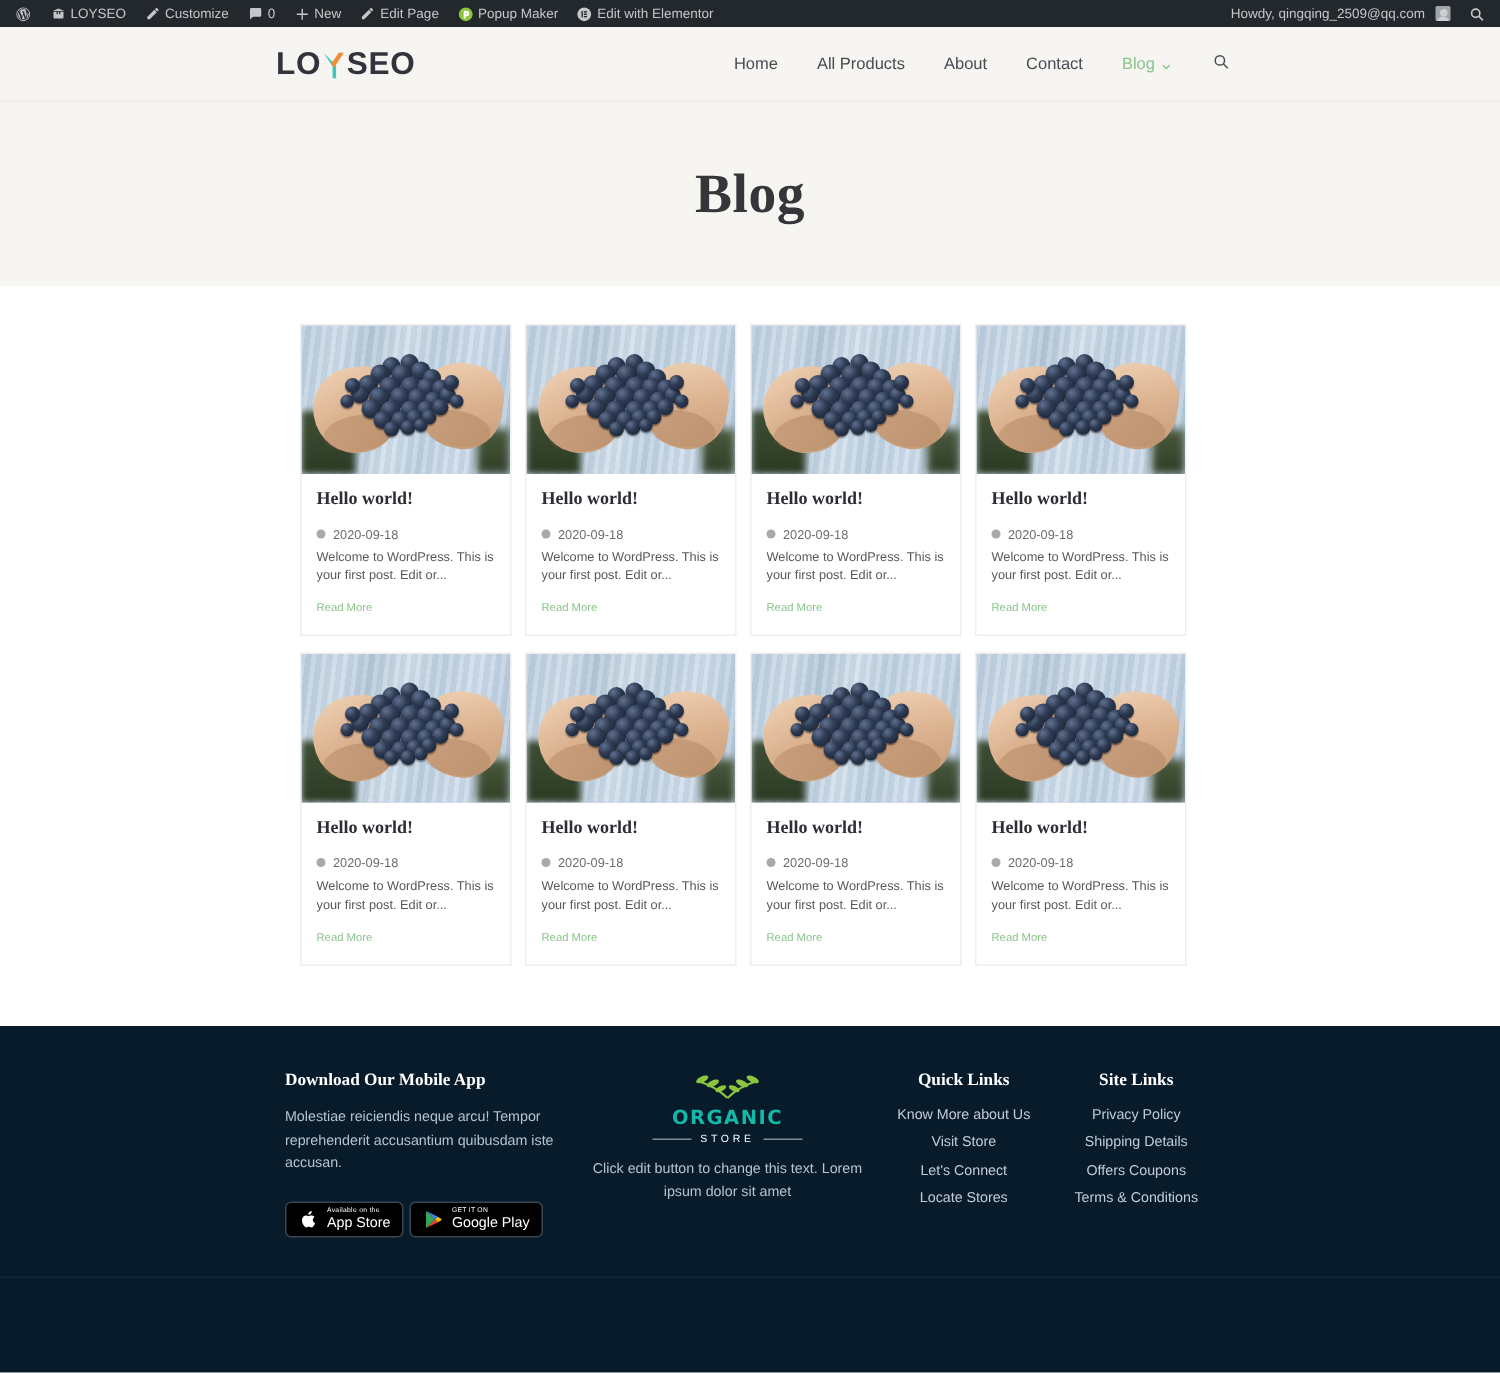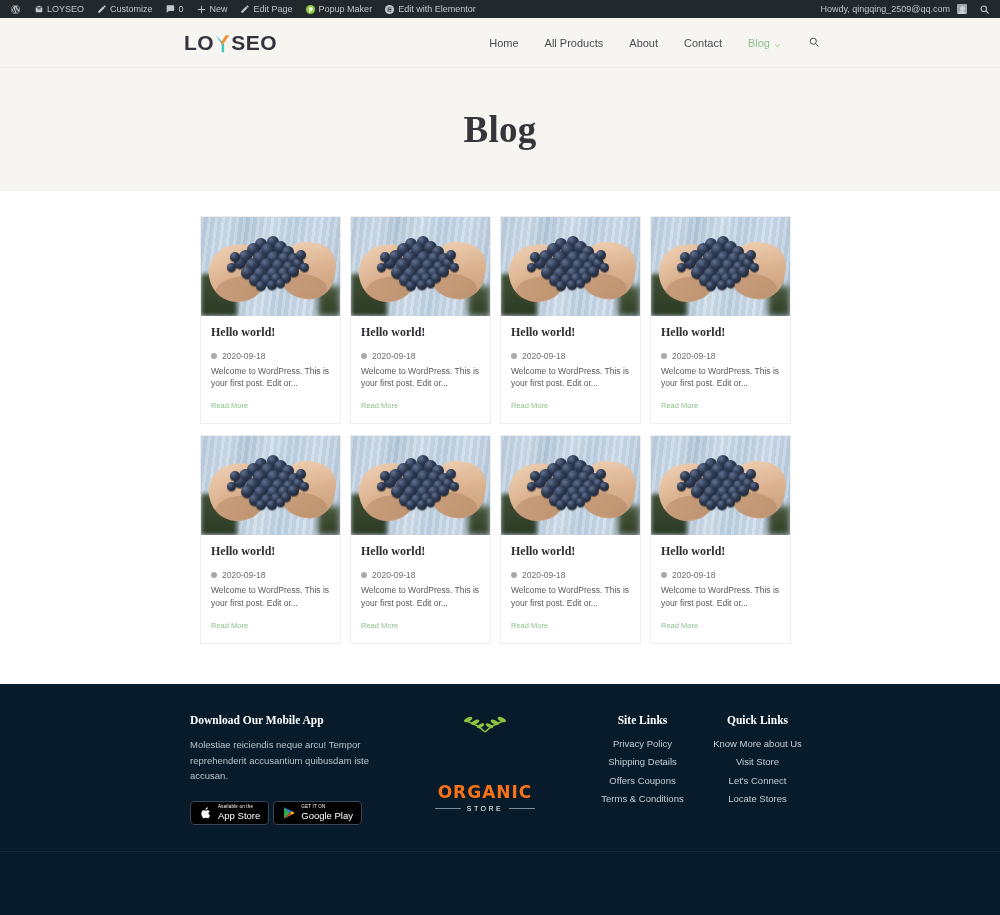--- a/index.html
+++ b/index.html
@@ -275,22 +275,22 @@
     cursor: pointer;
   }
   .badge .bi { width: 14px; height: 14px; flex: none; }
   .badge .bt { display: flex; flex-direction: column; line-height: 1; }
   .badge .bt .s { font-size: 4.5px; color: #fff; letter-spacing: 0.2px; }
   .badge .bt .b { font-size: 9.5px; color: #fff; font-weight: 400; margin-top: 1px; }
 
   .f-center { text-align: center; }
   .org-logo { margin-bottom: 9px; display: flex; flex-direction: column; align-items: center; }
   .org-word {
-    font-size: 17px; font-weight: 800; color: #f97316; letter-spacing: 1px;
-    font-family: "DejaVu Sans", sans-serif; line-height: 1; margin-top: 46px;
+    font-size: 13px; font-weight: 800; color: #14b8a6; letter-spacing: 1px;
+    font-family: "DejaVu Sans", sans-serif; line-height: 1;
   }
   .org-sub {
     display: flex; align-items: center; gap: 6px; margin-top: 4px;
   }
   .org-sub .ln { width: 26px; height: 1px; background: #7f8d99; }
   .org-sub .tx { font-size: 7px; letter-spacing: 2.5px; color: #fff; }
   .f-center p { font-size: 9.5px; color: #b9c3cc; line-height: 1.6; }
 
   .f-links { text-align: center; }
   .f-links .f-h { text-align: center; margin-bottom: 13px; }
@@ -912,35 +912,36 @@
             <ellipse cx="40" cy="13" rx="4.4" ry="2" fill="#8cc63f" transform="rotate(26 40 13)"></ellipse>
           </svg>
         </span>
         <div class="org-word">ORGANIC</div>
         <div class="org-sub">
           <span class="ln"></span>
           <span class="tx">STORE</span>
           <span class="ln"></span>
         </div>
       </div>
+      <p>Click edit button to change this text. Lorem ipsum dolor sit amet</p>
+    </div>
+
+    <div class="f-links">
+      <div class="f-h">Quick Links</div>
+      <a href="#">Know More about Us</a>
+      <a href="#">Visit Store</a>
+      <a href="#">Let's Connect</a>
+      <a href="#">Locate Stores</a>
     </div>
 
     <div class="f-links">
       <div class="f-h">Site Links</div>
       <a href="#">Privacy Policy</a>
       <a href="#">Shipping Details</a>
       <a href="#">Offers Coupons</a>
       <a href="#">Terms &amp; Conditions</a>
     </div>
-
-    <div class="f-links">
-      <div class="f-h">Quick Links</div>
-      <a href="#">Know More about Us</a>
-      <a href="#">Visit Store</a>
-      <a href="#">Let's Connect</a>
-      <a href="#">Locate Stores</a>
-    </div>
   </div>
 
   <div class="footer-bottom">
     
   </div>
 </footer>
 
 </body></html>

